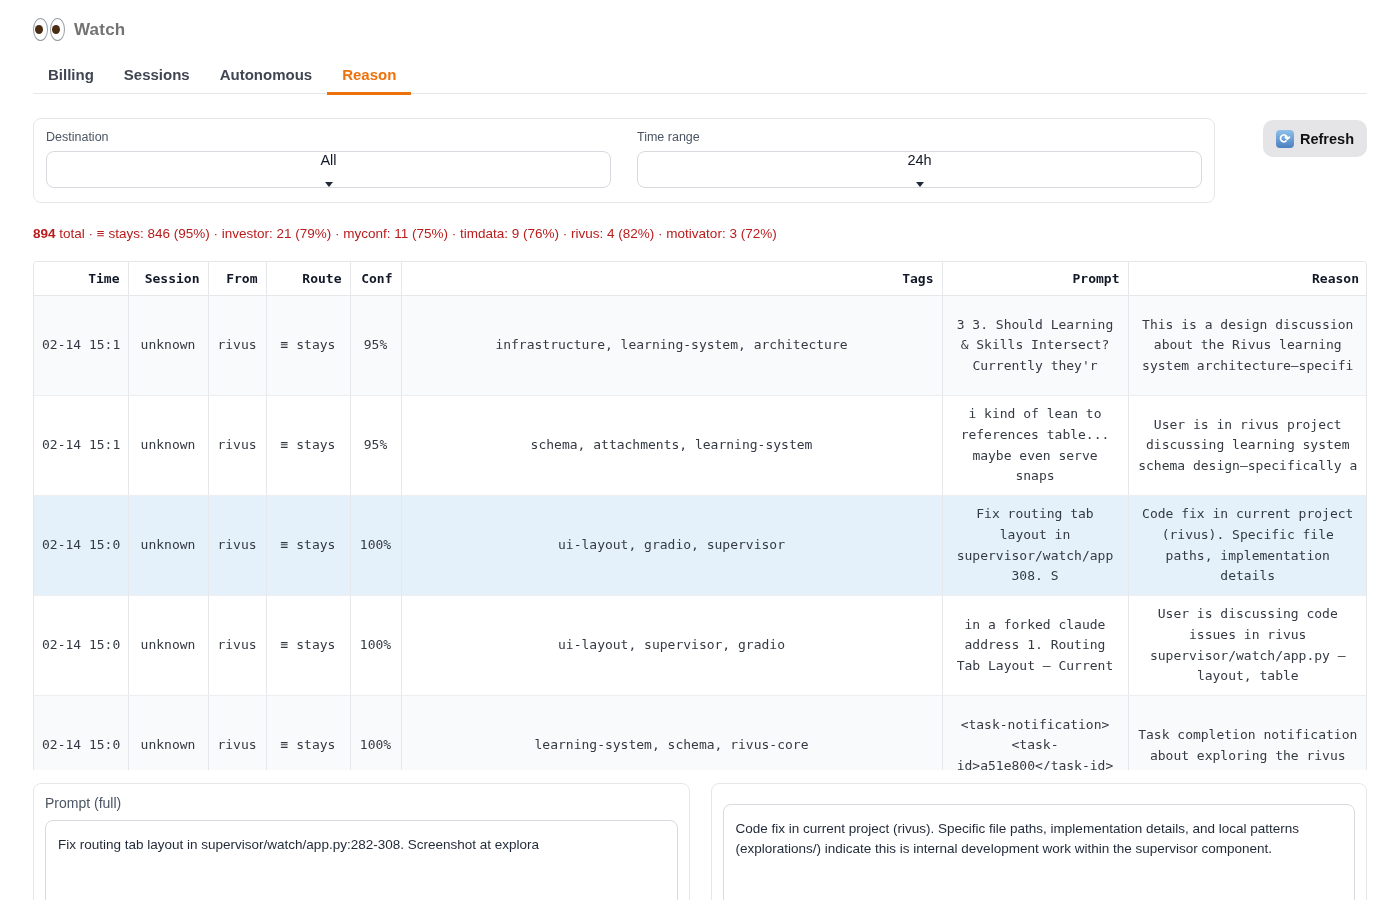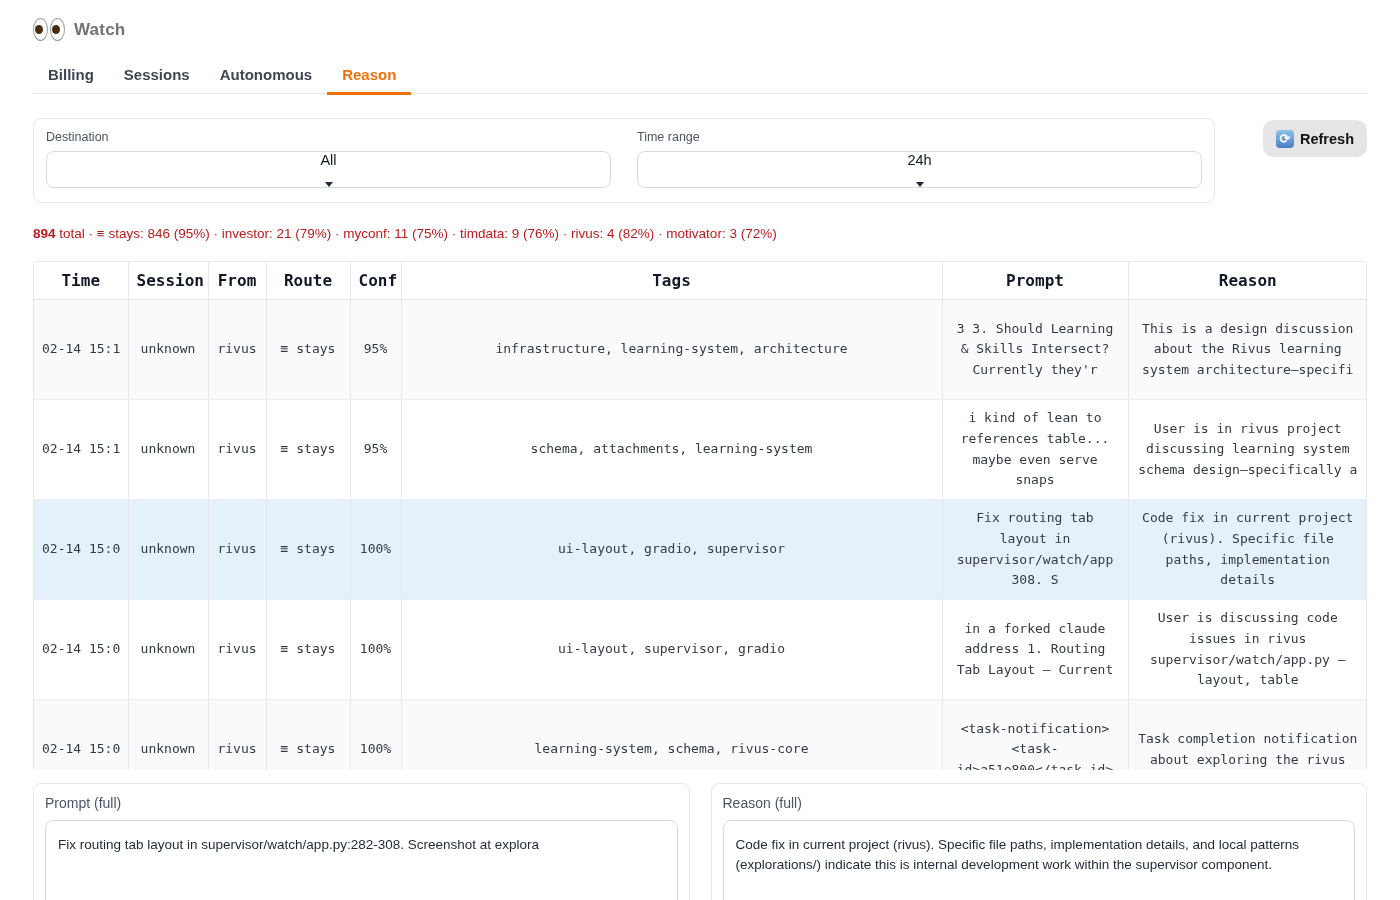--- a/index.html
+++ b/index.html
@@ -83,21 +83,21 @@
   
   .table-wrap {
     height: 509px; overflow: hidden;
     border: 1px solid #e5e7eb; border-bottom: none; border-radius: 4px 4px 0 0;
   }
   table {
     width: 100%; border-collapse: collapse; table-layout: fixed;
     font-family: "DejaVu Sans Mono", "Liberation Mono", monospace;
   }
   th {
-    font-size: 16px; font-weight: 700; color: #111827; text-align: center;
+    font-size: 13px; font-weight: 700; color: #111827; text-align: right;
     padding: 9px 8px; background: #fff;
     border-right: 1px solid #e5e7eb; border-bottom: 1px solid #e5e7eb;
     white-space: nowrap; overflow: hidden;
   }
   th:last-child, td:last-child { border-right: none; }
   td {
     font-size: 13px; color: #343a43; padding: 8px;
     height: 100px; vertical-align: middle;
     border-right: 1px solid #e5e7eb; border-bottom: 1px solid #eceef1;
     line-height: 1.58;
@@ -246,18 +246,17 @@
         </tbody>
     </table>
   </div>
 
   <div class="details">
     <div class="detail-panel">
       <div class="field-label">Prompt (full)</div>
       <div class="detail-box">Fix routing tab layout in supervisor/watch/app.py:282-308. Screenshot at explora</div>
     </div>
     <div class="detail-panel">
-      <div class="field-label">Reason (full)</div>
       <div class="detail-box">Code fix in current project (rivus). Specific file paths, implementation details, and local patterns (explorations/) indicate this is internal development work within the supervisor component.</div>
     </div>
   </div>
 
 </div>
 
 </body></html>

